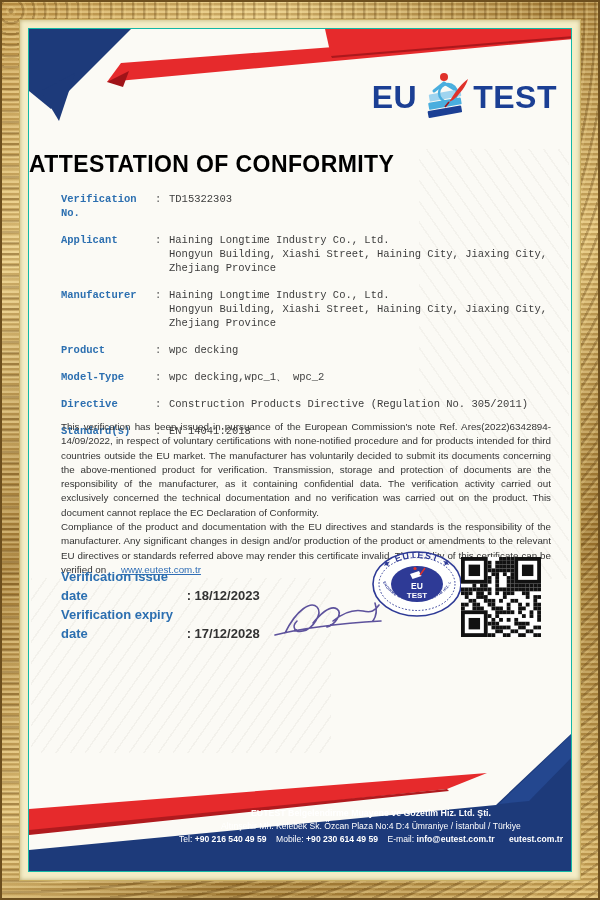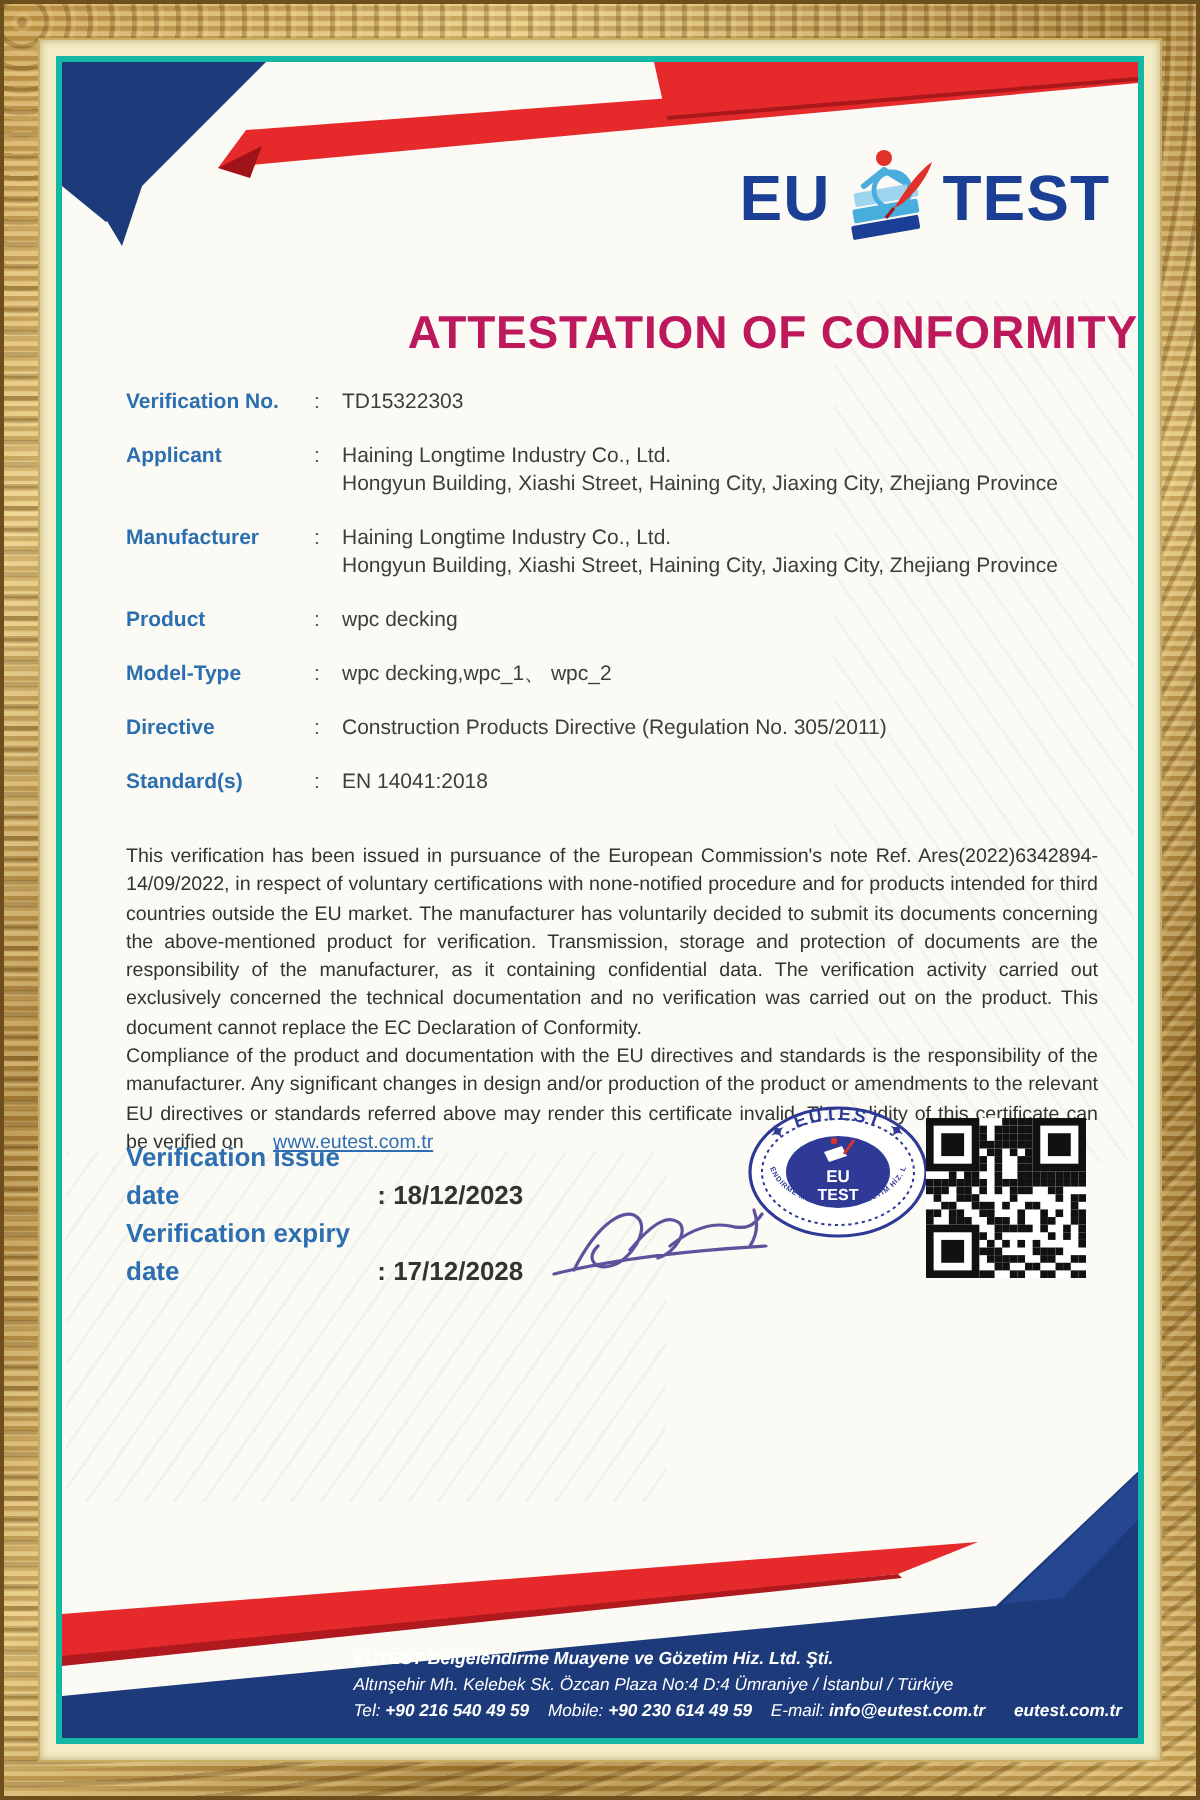--- a/index.html
+++ b/index.html
@@ -7,39 +7,39 @@
   .stage{position:absolute;inset:0;}
   
   .frame{position:absolute;inset:0;
     background:
       repeating-radial-gradient(circle at 9px 9px, rgba(90,58,12,.28) 0 2px, rgba(255,230,160,.18) 3px 5px, transparent 5px 11px),
       repeating-linear-gradient(0deg, rgba(255,244,200,.25) 0 2px, rgba(122,84,24,.25) 3px 5px),
       linear-gradient(135deg,#c79c4d 0%,#e7c981 18%,#a9813a 38%,#e2c176 55%,#9c742e 75%,#d9b567 100%);
     border:2px solid #6d4f1e;box-sizing:border-box;}
   .mat{position:absolute;inset:19px;background:#f4edc6;border:1px solid #c9ae62;
     box-shadow:inset 0 0 4px rgba(120,90,20,.45);}
-  .doc{position:absolute;inset:28px;background:#fbfaf5;border:3px solid #14b8a6;overflow:hidden;}
+  .doc{position:absolute;inset:28px;background:#fbfaf5;border:1px solid #14b8a6;overflow:hidden;}
   
   .deco{position:absolute;left:0;pointer-events:none;}
   .deco.top{top:0;}
   .deco.bottom{bottom:0;}
   .wm{position:absolute;pointer-events:none;opacity:.55;
     background:repeating-linear-gradient(125deg, rgba(176,170,158,.20) 0 1.5px, transparent 1.5px 12px);}
   .wm.left{left:2px;bottom:118px;width:300px;height:175px;}
   .wm.right{right:2px;top:120px;width:150px;height:430px;
     background:repeating-linear-gradient(55deg, rgba(176,170,158,.18) 0 1.5px, transparent 1.5px 12px);}
   
   .logo{position:absolute;top:42px;right:14px;display:flex;align-items:center;gap:1px;}
   .logo .word{font-weight:bold;font-size:32px;letter-spacing:.5px;color:#1b3f94;}
   
-  .title{position:absolute;top:122px;left:0;width:100%;text-align:right;
-    font-size:23px;font-weight:bold;color:#be185d;letter-spacing:.4px;}
+  .title{position:absolute;top:122px;left:0;width:100%;text-align:left;
+    font-size:23px;font-weight:bold;color:#000000;letter-spacing:.4px;}
   
   .fields{position:absolute;top:163px;left:32px;right:18px;font-size:10.5px;line-height:14px;}
-  .field-row{display:grid;grid-template-columns:94px 14px auto;margin-bottom:13px;}
+  .field-row{display:grid;grid-template-columns:94px 14px auto;margin-bottom:13px;font-family:Liberation Mono, monospace;}
   .field-label{font-weight:bold;color:#2c6fb0;}
   .field-colon{color:#555;}
   .field-value{color:#3d3d3d;}
   .field-value div:empty{display:none;}
   
   .bodytext{position:absolute;top:391px;left:32px;right:20px;font-size:9.8px;
     line-height:14.3px;color:#333;text-align:justify;}
   .bodytext p{margin:0;}
   .weblink{color:#2f6db5;text-decoration:underline;cursor:pointer;margin-left:12px;}
   
@@ -47,22 +47,22 @@
   .date-label{display:inline-block;width:122px;font-weight:bold;color:#2c6fb0;}
   .date-value{font-weight:bold;color:#333;}
   
   .sig-scribble{position:absolute;left:238px;top:570px;}
   .sig-name{position:absolute;left:199px;top:612px;width:122px;text-align:center;
     font-size:9.5px;color:#5b7fb3;line-height:13px;}
   
   .stamp{position:absolute;left:336px;top:515px;}
   .qr{position:absolute;left:432px;top:528px;background:#fff;}
   
-  .footer-text{position:absolute;right:8px;bottom:7px;text-align:left;color:#fff;
-    font-size:8.6px;line-height:13px;font-style:italic;}
+  .footer-text{position:absolute;right:8px;bottom:25px;text-align:center;color:#fff;
+    font-size:8.6px;line-height:13px;}
   .footer-text .company{font-weight:bold;font-size:8.8px;}
   .footer-text b{font-weight:bold;}
   .footer-text .gap{display:inline-block;width:7px;}
   .footer-text .gap2{display:inline-block;width:12px;}
 </style>
 </head>
 <body>
 
 <div class="stage">
   <div class="frame"></div>

